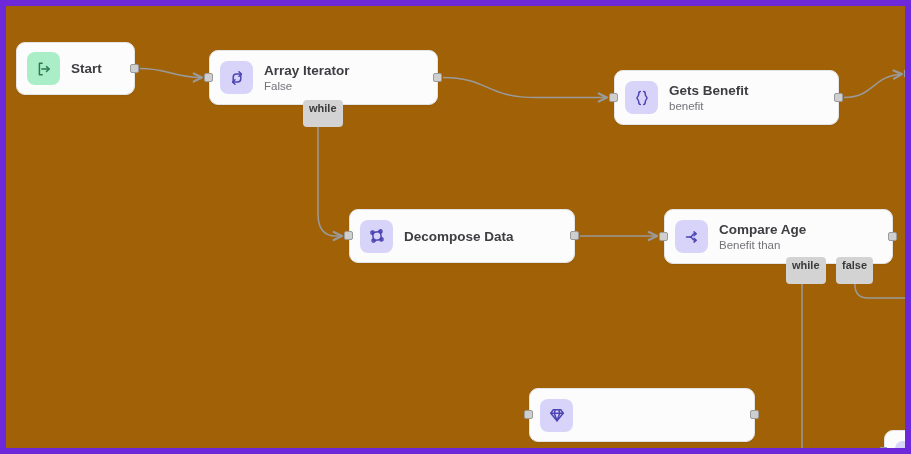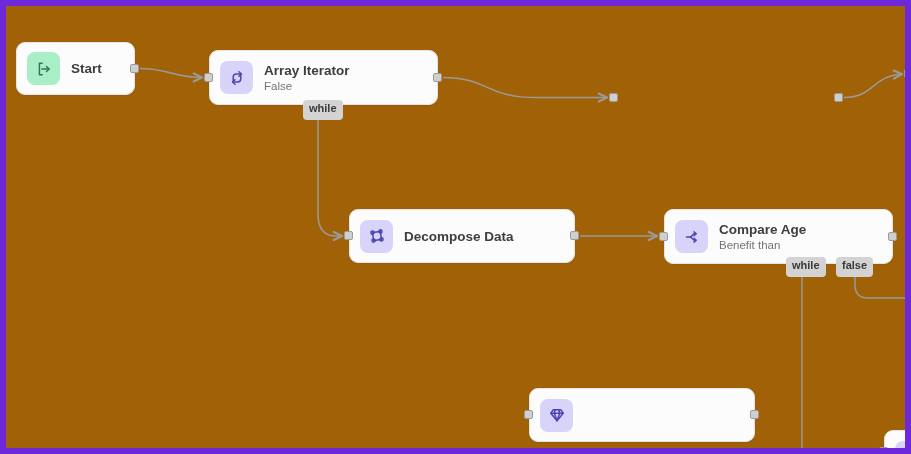--- a/index.html
+++ b/index.html
@@ -41,21 +41,21 @@
 
   .port {
     position:absolute; z-index:3; width:9px; height:9px;
     background:#cfcfcf; border:1px solid #9b9b9b; border-radius:2px;
   }
 
   .badge {
     position:absolute; z-index:4;
     background:#d3d3d3; color:#3a3a3a;
     font-size:11px; font-weight:700; line-height:13px;
-    padding:2px 6px 5px; border-radius:4px;
+    padding:2px 6px 12px; border-radius:4px;
   }
 
   
   #n-start { left:10px;  top:36px;  width:119px; height:53px; }
   #n-arr   { left:203px; top:44px;  width:229px; height:55px; }
   #n-gets  { left:608px; top:64px;  width:225px; height:55px; }
   #n-dec   { left:343px; top:203px; width:226px; height:54px;text-align:center; }
   #n-cmp   { left:658px; top:203px; width:229px; height:55px; }
   #n-const { left:523px; top:382px; width:226px; height:54px; }
   #n-trp   { left:903px; top:42px;  width:30px;  height:52px; }
@@ -122,20 +122,32 @@
         <path d="M13.8,7.2 V10.8 A3.2,3.2 0 0 1 10.6,14 H5.8"></path>
         <path d="M8,11.8 L5.6,14 L8,16.2"></path>
       </svg>
     </div>
     <div class="titles">
       <div class="title">Array Iterator</div>
       <div class="subtitle">False</div>
     </div>
   </div>
 
+  <div class="node" id="n-gets">
+    <div class="icon purple">
+      <svg viewBox="0 0 20 20" width="20" height="20">
+        <path d="M8.3,3.6 C6.9,3.6 6.7,4.8 6.7,6.2 C6.7,8.2 5,8.8 5,10 C5,11.2 6.7,11.8 6.7,13.8 C6.7,15.2 6.9,16.4 8.3,16.4"></path>
+        <path d="M11.7,3.6 C13.1,3.6 13.3,4.8 13.3,6.2 C13.3,8.2 15,8.8 15,10 C15,11.2 13.3,11.8 13.3,13.8 C13.3,15.2 13.1,16.4 11.7,16.4"></path>
+      </svg>
+    </div>
+    <div class="titles">
+      <div class="title">Gets Benefit</div>
+      <div class="subtitle">benefit</div>
+    </div>
+  </div>
 
   <div class="node" id="n-dec">
     <div class="icon purple">
       <svg viewBox="0 0 20 20" width="20" height="20">
         <g transform="rotate(-8 10 10)">
           <rect x="6" y="6" width="8" height="8"></rect>
           <circle cx="6" cy="6" r="1.6" fill="#d8d4f9"></circle>
           <circle cx="14" cy="6" r="1.6" fill="#d8d4f9"></circle>
           <circle cx="6" cy="14" r="1.6" fill="#d8d4f9"></circle>
           <circle cx="14" cy="14" r="1.6" fill="#d8d4f9"></circle>

